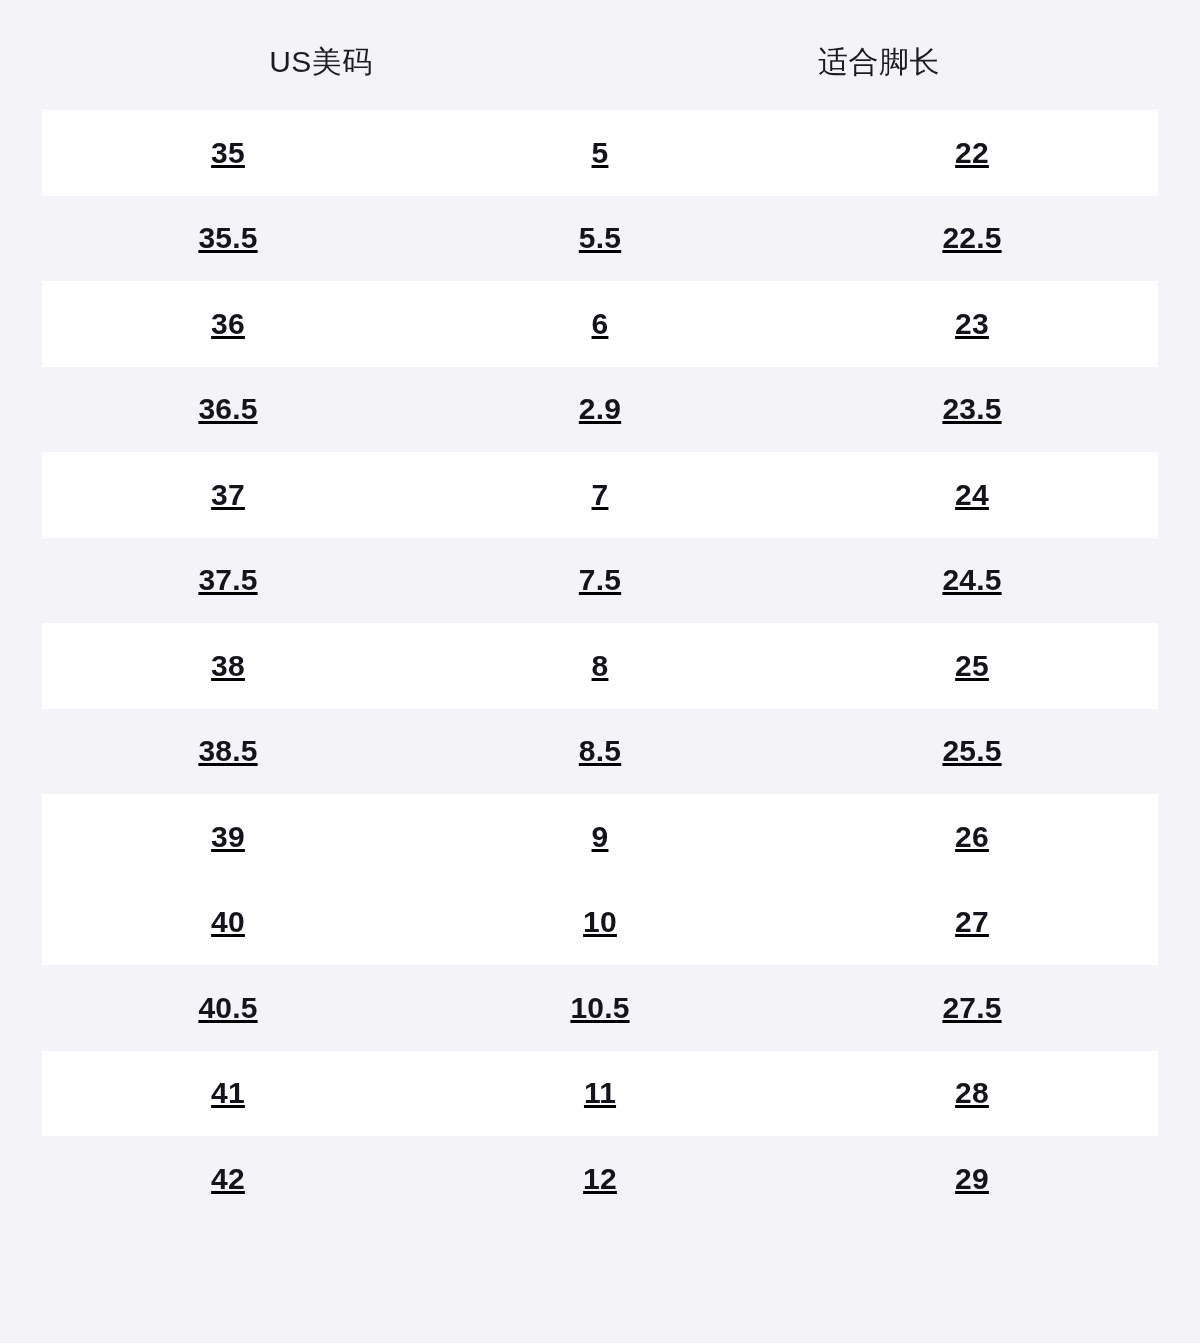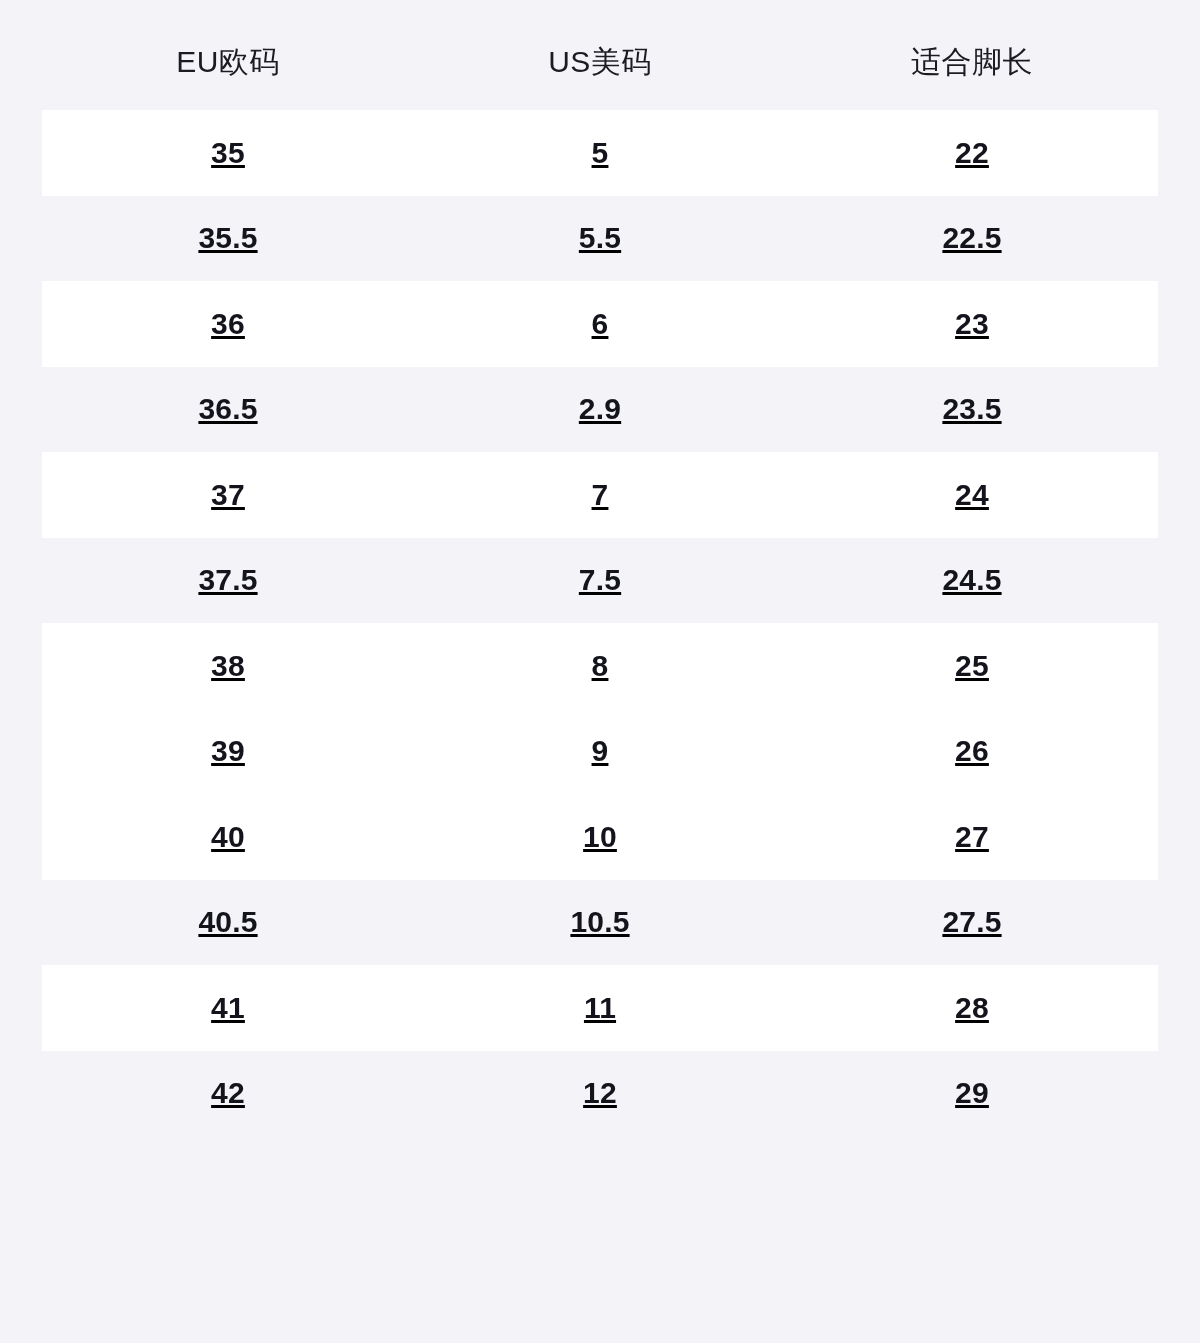--- a/index.html
+++ b/index.html
@@ -72,21 +72,20 @@
     height: 43px;
     background: #f4f4f8;
   }
 </style>
 </head>
 <body>
 
 <div class="size-chart">
 
   <div class="chart-header">
-    <div class="hcell">EU欧码</div>
     <div class="hcell">US美码</div>
     <div class="hcell">适合脚长</div>
   </div>
 
   <div class="chart-body">
 
     <div class="chart-row odd">
       <div class="cell">35</div>
       <div class="cell">5</div>
       <div class="cell">22</div>
@@ -121,20 +120,25 @@
       <div class="cell">7.5</div>
       <div class="cell">24.5</div>
     </div>
 
     <div class="chart-row odd">
       <div class="cell">38</div>
       <div class="cell">8</div>
       <div class="cell">25</div>
     </div>
 
+    <div class="chart-row even">
+      <div class="cell">38.5</div>
+      <div class="cell">8.5</div>
+      <div class="cell">25.5</div>
+    </div>
 
     <div class="chart-row odd">
       <div class="cell">39</div>
       <div class="cell">9</div>
       <div class="cell">26</div>
     </div>
 
 
     <div class="chart-row odd">
       <div class="cell">40</div>

